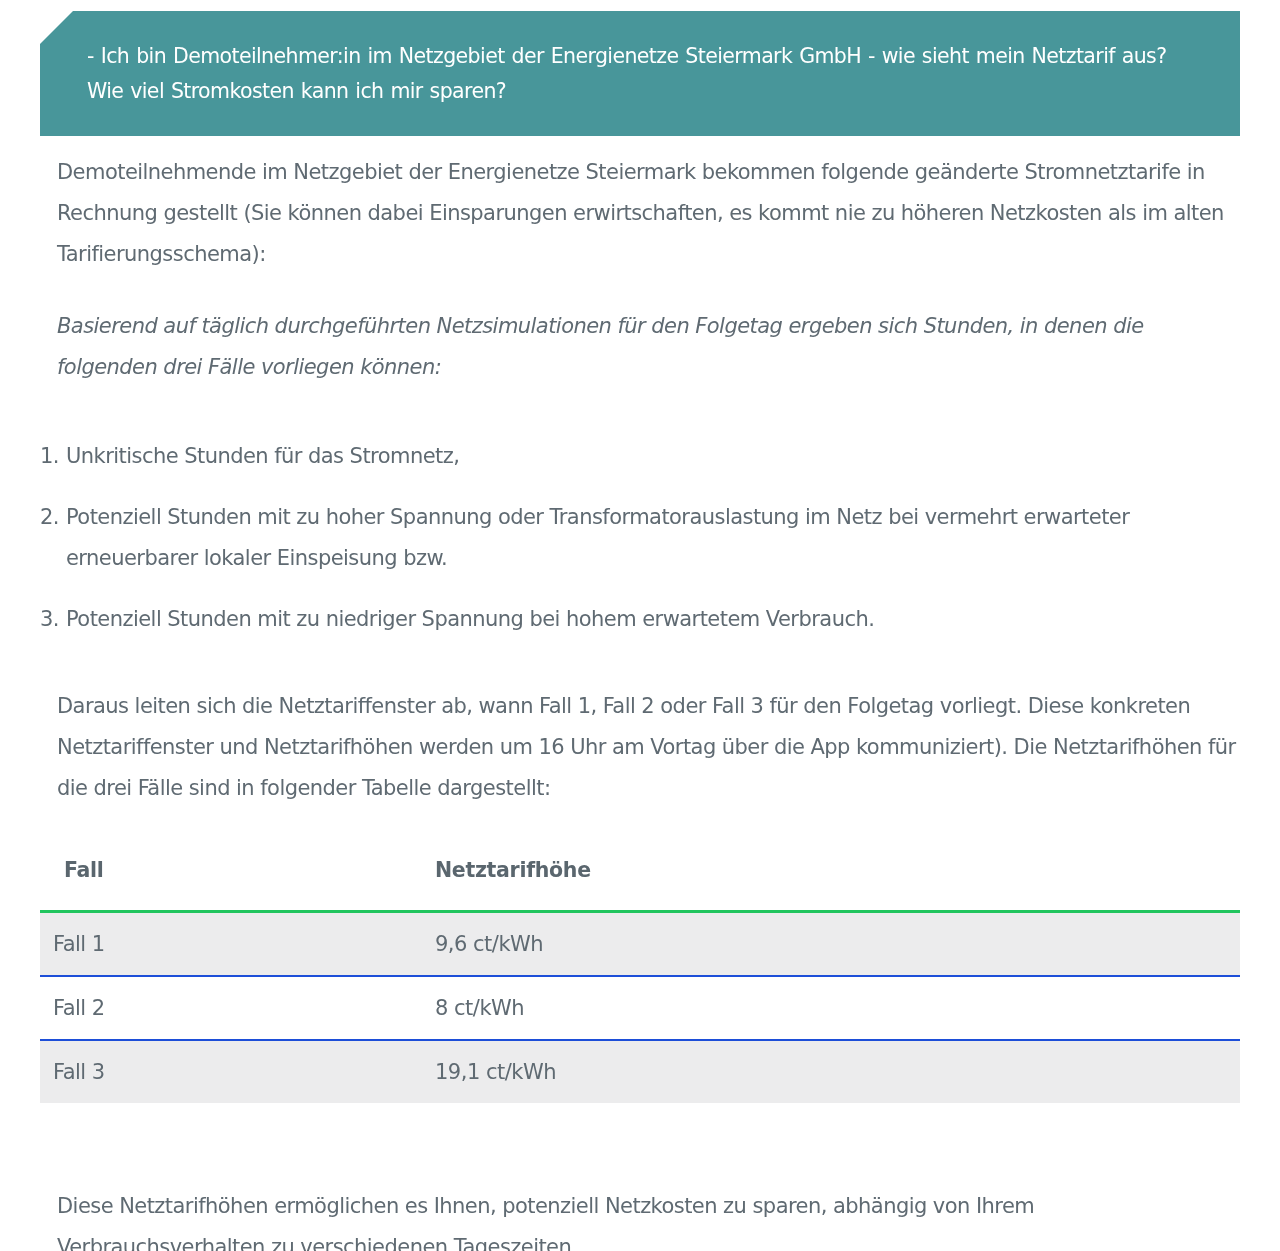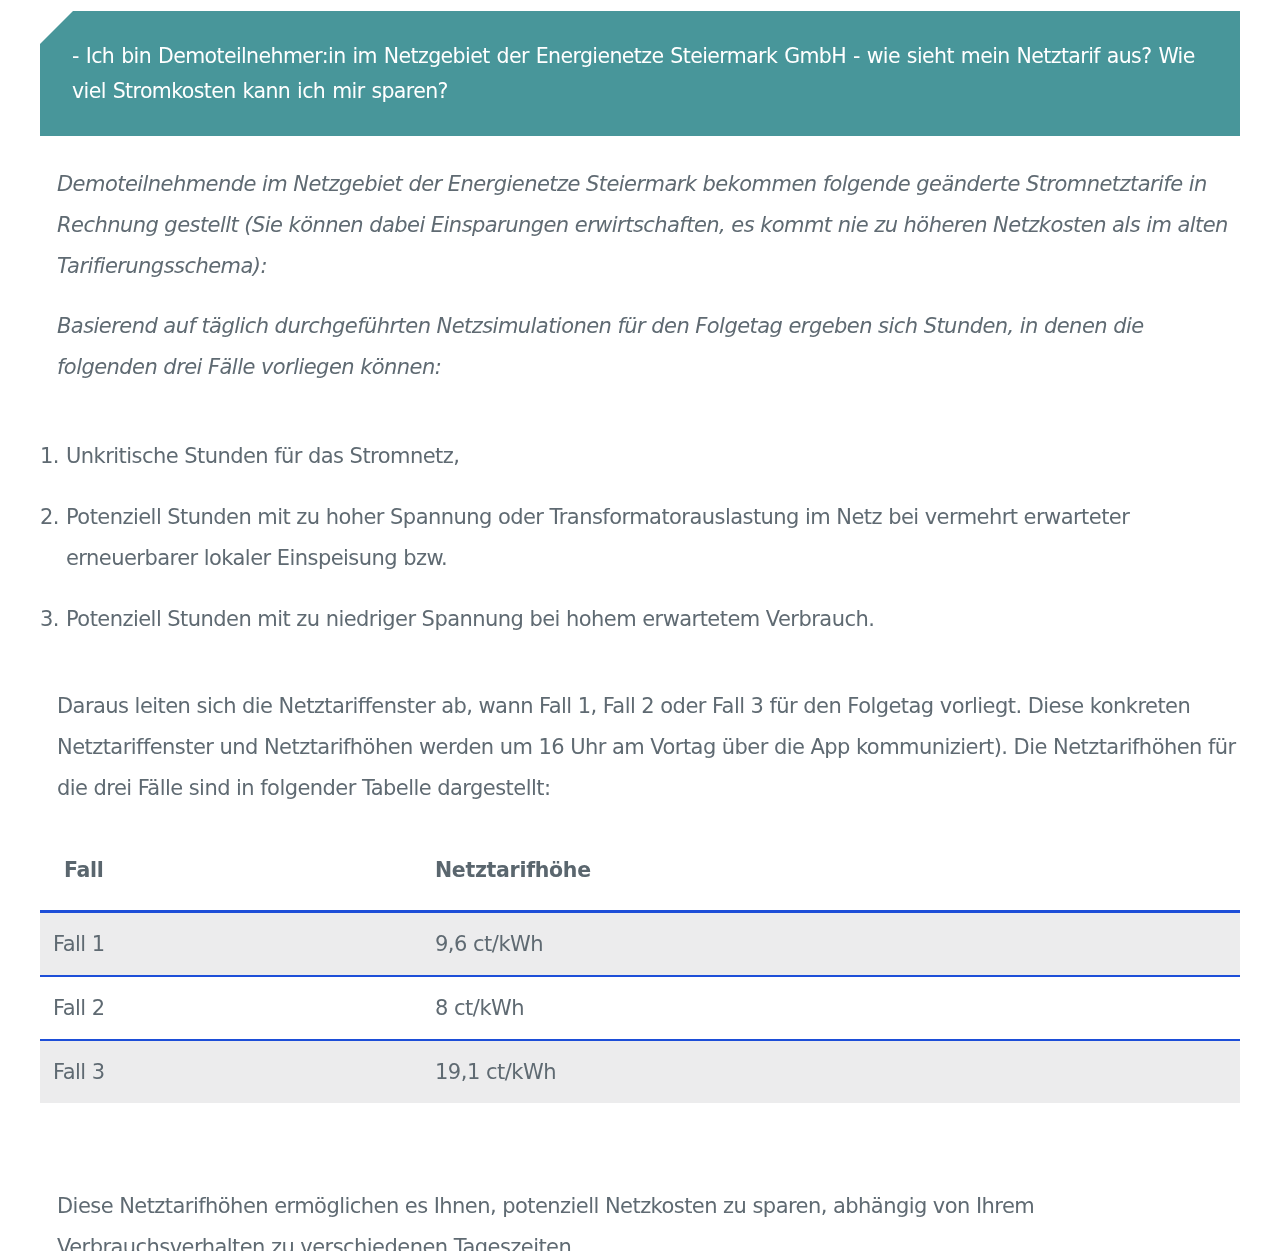--- a/index.html
+++ b/index.html
@@ -17,21 +17,21 @@
     }
     .faq-header {
       position: absolute;
       left: 40px;
       top: 11px;
       width: 1200px;
       height: 125px;
       background: #48969a;
       clip-path: polygon(33px 0, 100% 0, 100% 100%, 0 100%, 0 33px);
       box-sizing: border-box;
-      padding: 28px 40px 0 32px;
+      padding: 28px 40px 0 47px;
       color: #ffffff;
       font-family: "DejaVu Sans", sans-serif;
       font-size: 20.5px;
       line-height: 35px;
       letter-spacing: -0.6px;
       word-spacing: 1px;
       cursor: pointer;
     }
     .content {
       position: absolute;
@@ -41,21 +41,21 @@
     }
     .para {
       position: absolute;
       left: 57px;
       width: 1180px;
       font-size: 21px;
       line-height: 41px;
       letter-spacing: -0.55px;
       margin: 0;
     }
-    .p1 { top: 164px; font-style: italic; }
+    .p1 { top: 152px; }
     .p2 { top: 306px; font-style: italic; }
     .p3 { top: 686px; }
     .p4 { top: 1150px; margin-top: 36px; }
 
     .list {
       position: absolute;
       left: 40px;
       top: 436px;
       width: 1180px;
       margin: 0;
@@ -85,21 +85,21 @@
       font-size: 21px;
       letter-spacing: -0.5px;
     }
     .tariff-table th {
       text-align: left;
       font-weight: bold;
       color: #5a666e;
       height: 80px;
       vertical-align: middle;
       padding: 0;
-      border-bottom: 3px solid #1d4ed8;
+      border-bottom: 3px solid #22c55e;
       font-size: 20.5px;
       letter-spacing: -0.3px;
     }
     .tariff-table th.col-fall { padding-left: 24px; width: 371px; }
     .tariff-table th.col-tarif { padding-left: 0; }
     .tariff-table td {
       height: 62px;
       padding: 0;
       vertical-align: middle;
       border-bottom: 2px solid #1d4ed8;

